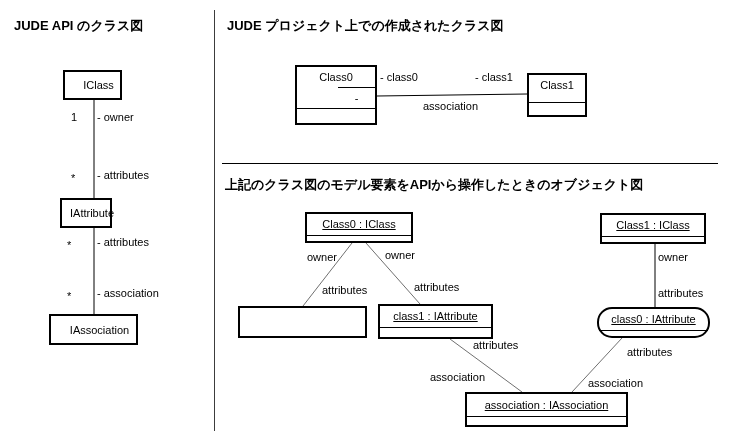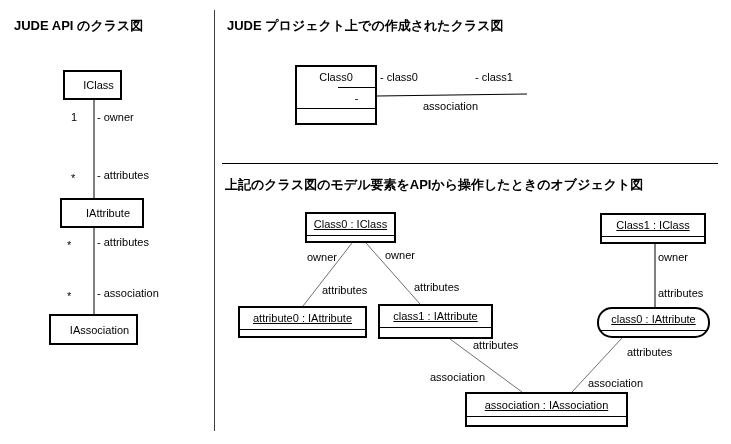--- a/index.html
+++ b/index.html
@@ -53,21 +53,21 @@
   <div class="cbox" style="left:63px;top:70px;width:59px;height:30px;">
     <span>IClass</span>
   </div>
 
   <div class="lbl" style="left:71px;top:111px;">1</div>
   <div class="lbl" style="left:97px;top:111px;">- owner</div>
 
   <div class="lbl" style="left:71px;top:172px;">*</div>
   <div class="lbl" style="left:97px;top:169px;">- attributes</div>
 
-  <div class="cbox" style="left:60px;top:198px;width:84px;height:30px;">
+  <div class="cbox" style="left:60px;top:198px;width:52px;height:30px;">
     <span>IAttribute</span>
   </div>
 
   <div class="lbl" style="left:67px;top:239px;">*</div>
   <div class="lbl" style="left:97px;top:236px;">- attributes</div>
 
   <div class="lbl" style="left:67px;top:290px;">*</div>
   <div class="lbl" style="left:97px;top:287px;">- association</div>
 
   <div class="cbox" style="left:49px;top:314px;width:89px;height:31px;">
@@ -79,42 +79,46 @@
   <div class="mbox" style="left:295px;top:65px;width:82px;height:60px;">
     <div class="row">Class0</div>
     <div class="row b">- attribute0</div>
     <div class="fill"></div>
   </div>
 
   <div class="lbl" style="left:380px;top:71px;">- class0</div>
   <div class="lbl" style="left:475px;top:71px;">- class1</div>
   <div class="lbl" style="left:423px;top:100px;">association</div>
 
+  <div class="mbox" style="left:527px;top:73px;width:60px;height:44px;">
+    <div class="row">Class1</div>
+    <div class="b" style="height:7px;"></div>
+    <div class="fill"></div>
+  </div>
 
   <div class="title" style="left:225px;top:176px;">上記のクラス図のモデル要素をAPIから操作したときのオブジェクト図</div>
 
-  <div class="obox" style="left:305px;top:212px;width:91px;height:31px;">
+  <div class="obox" style="left:305px;top:212px;width:108px;height:31px;">
     <div class="oname">Class0 : IClass</div>
     <div class="ofill"></div>
   </div>
 
   <div class="obox" style="left:600px;top:213px;width:106px;height:31px;">
     <div class="oname">Class1 : IClass</div>
     <div class="ofill"></div>
   </div>
 
   <div class="lbl" style="left:307px;top:251px;">owner</div>
   <div class="lbl" style="left:385px;top:249px;">owner</div>
   <div class="lbl" style="left:322px;top:284px;">attributes</div>
   <div class="lbl" style="left:414px;top:281px;">attributes</div>
   <div class="lbl" style="left:658px;top:251px;">owner</div>
   <div class="lbl" style="left:658px;top:287px;">attributes</div>
 
   <div class="obox" style="left:238px;top:306px;width:129px;height:32px;">
-    <div class="oname">attribute0 : IAttribute</div>
     <div class="ofill"></div>
   </div>
 
   <div class="obox" style="left:378px;top:304px;width:115px;height:35px;">
     <div class="oname">class1 : IAttribute</div>
     <div class="ofill"></div>
   </div>
 
   <div class="obox" style="left:597px;top:307px;width:113px;height:31px;border-radius:15px;">
     <div class="oname">class0 : IAttribute</div>

